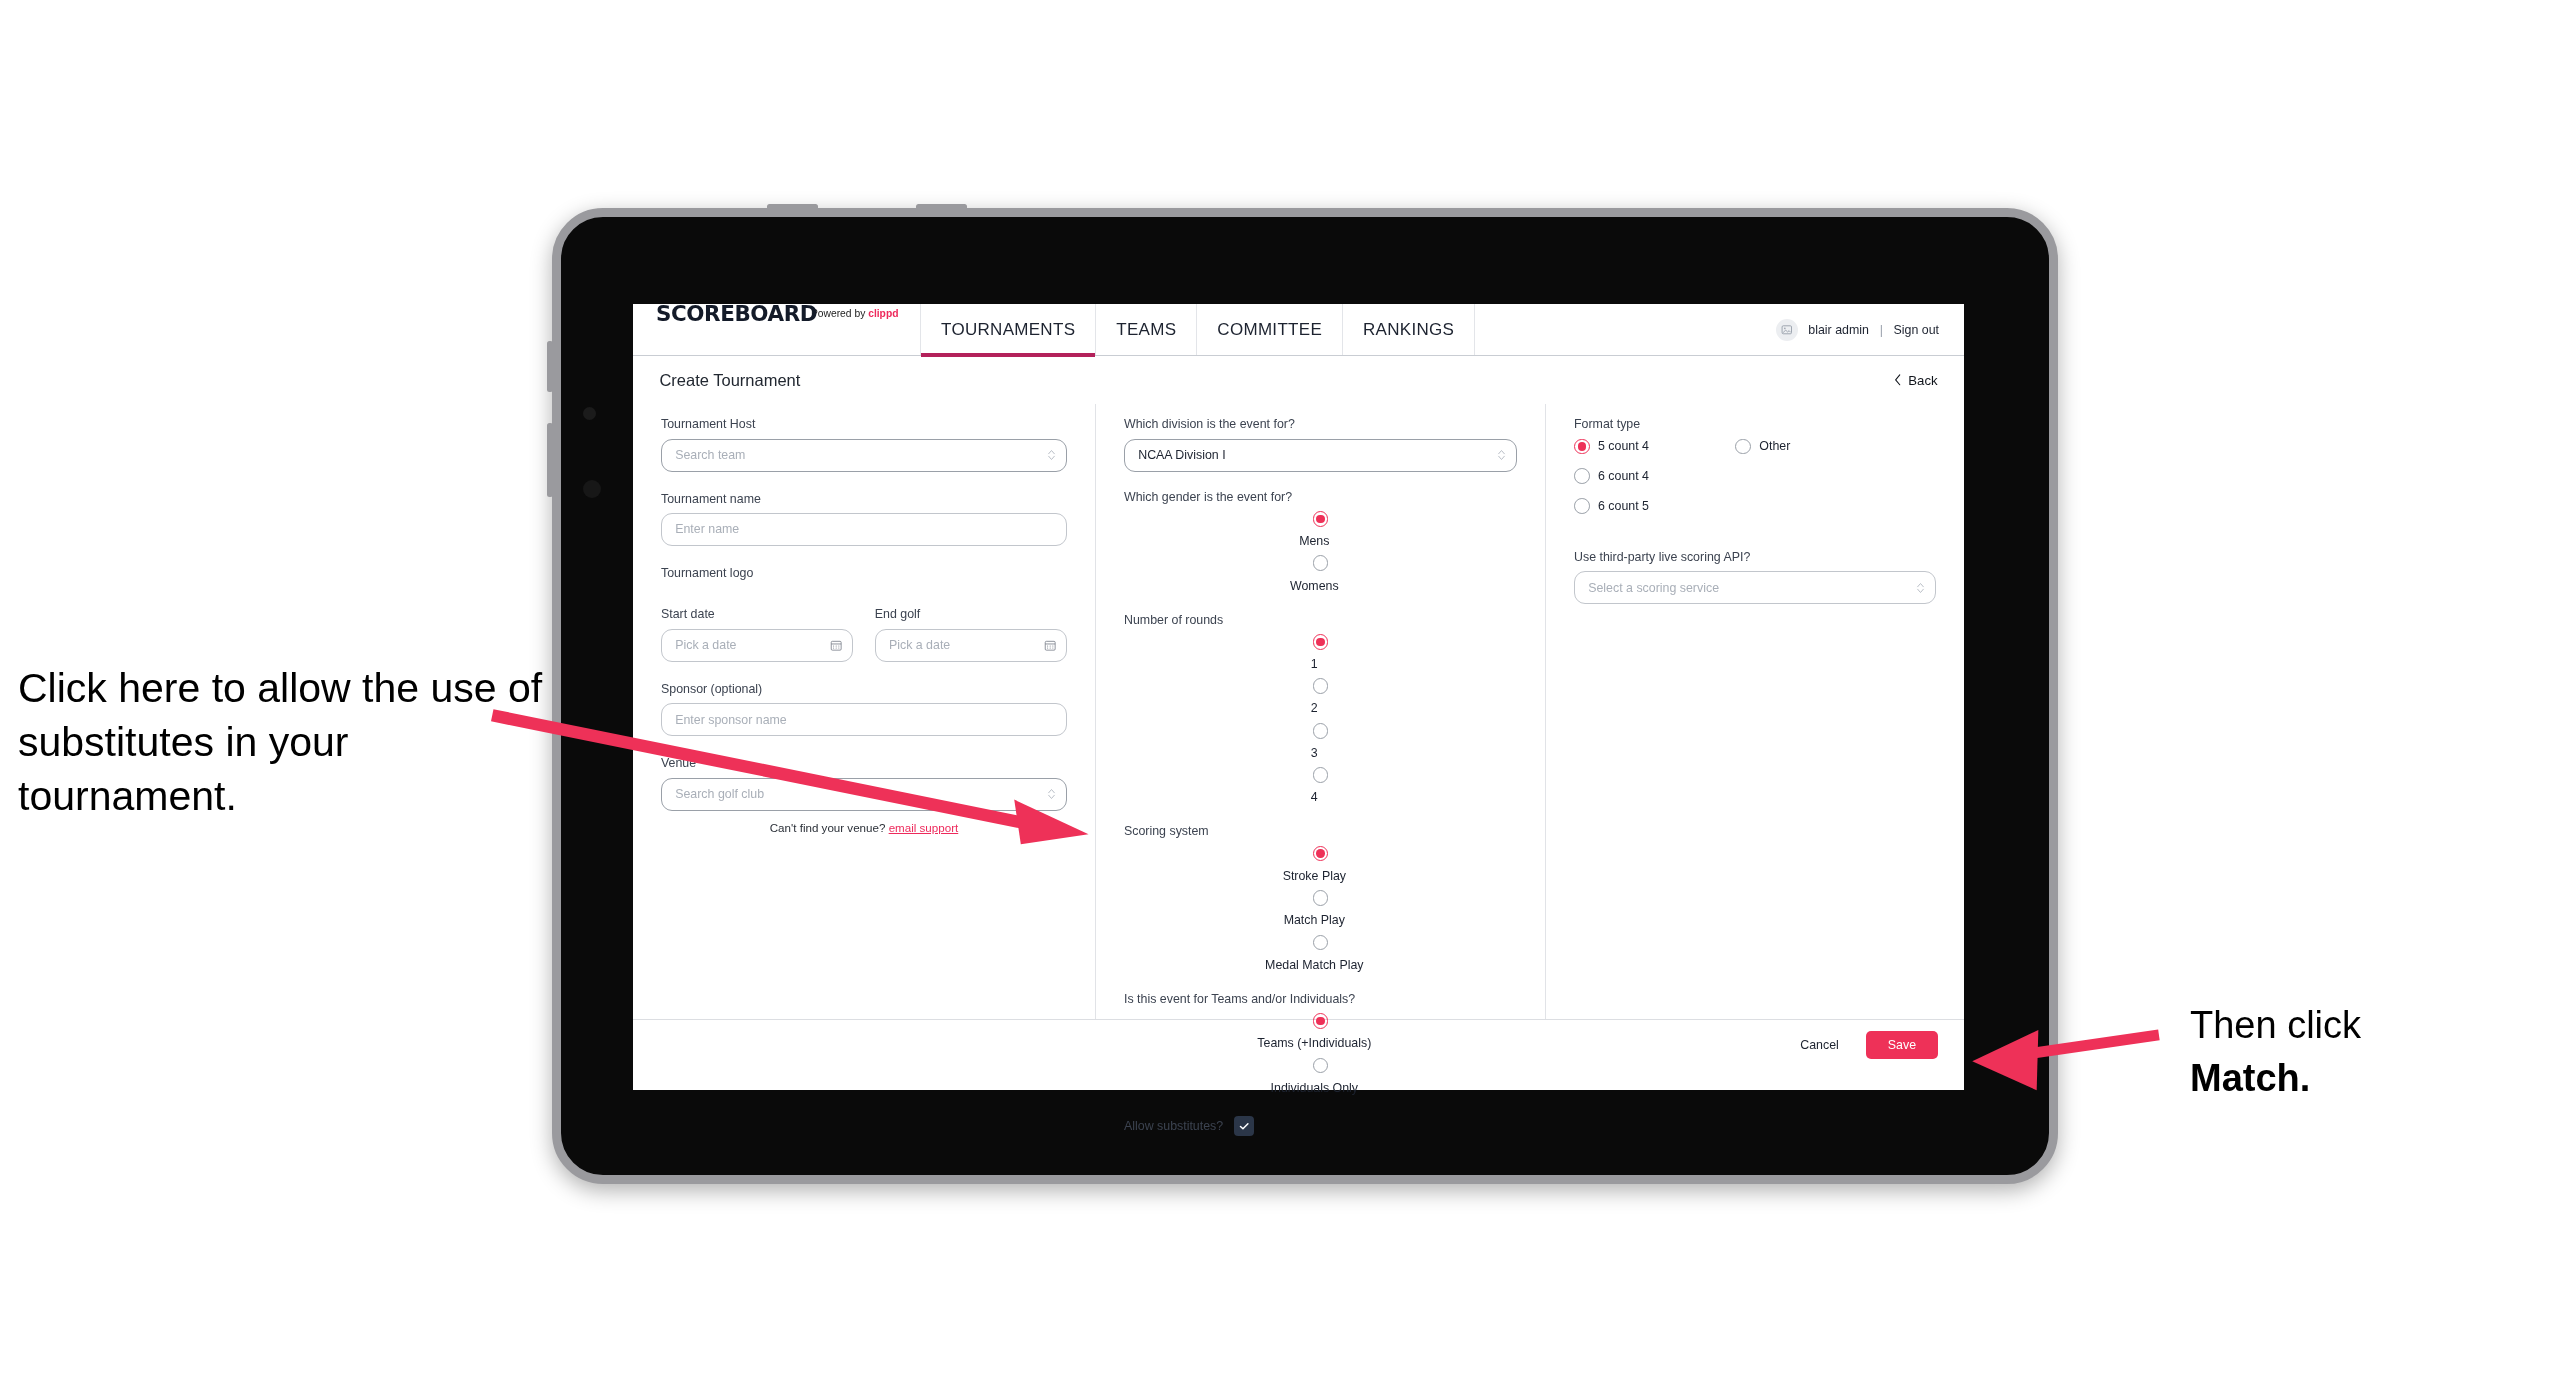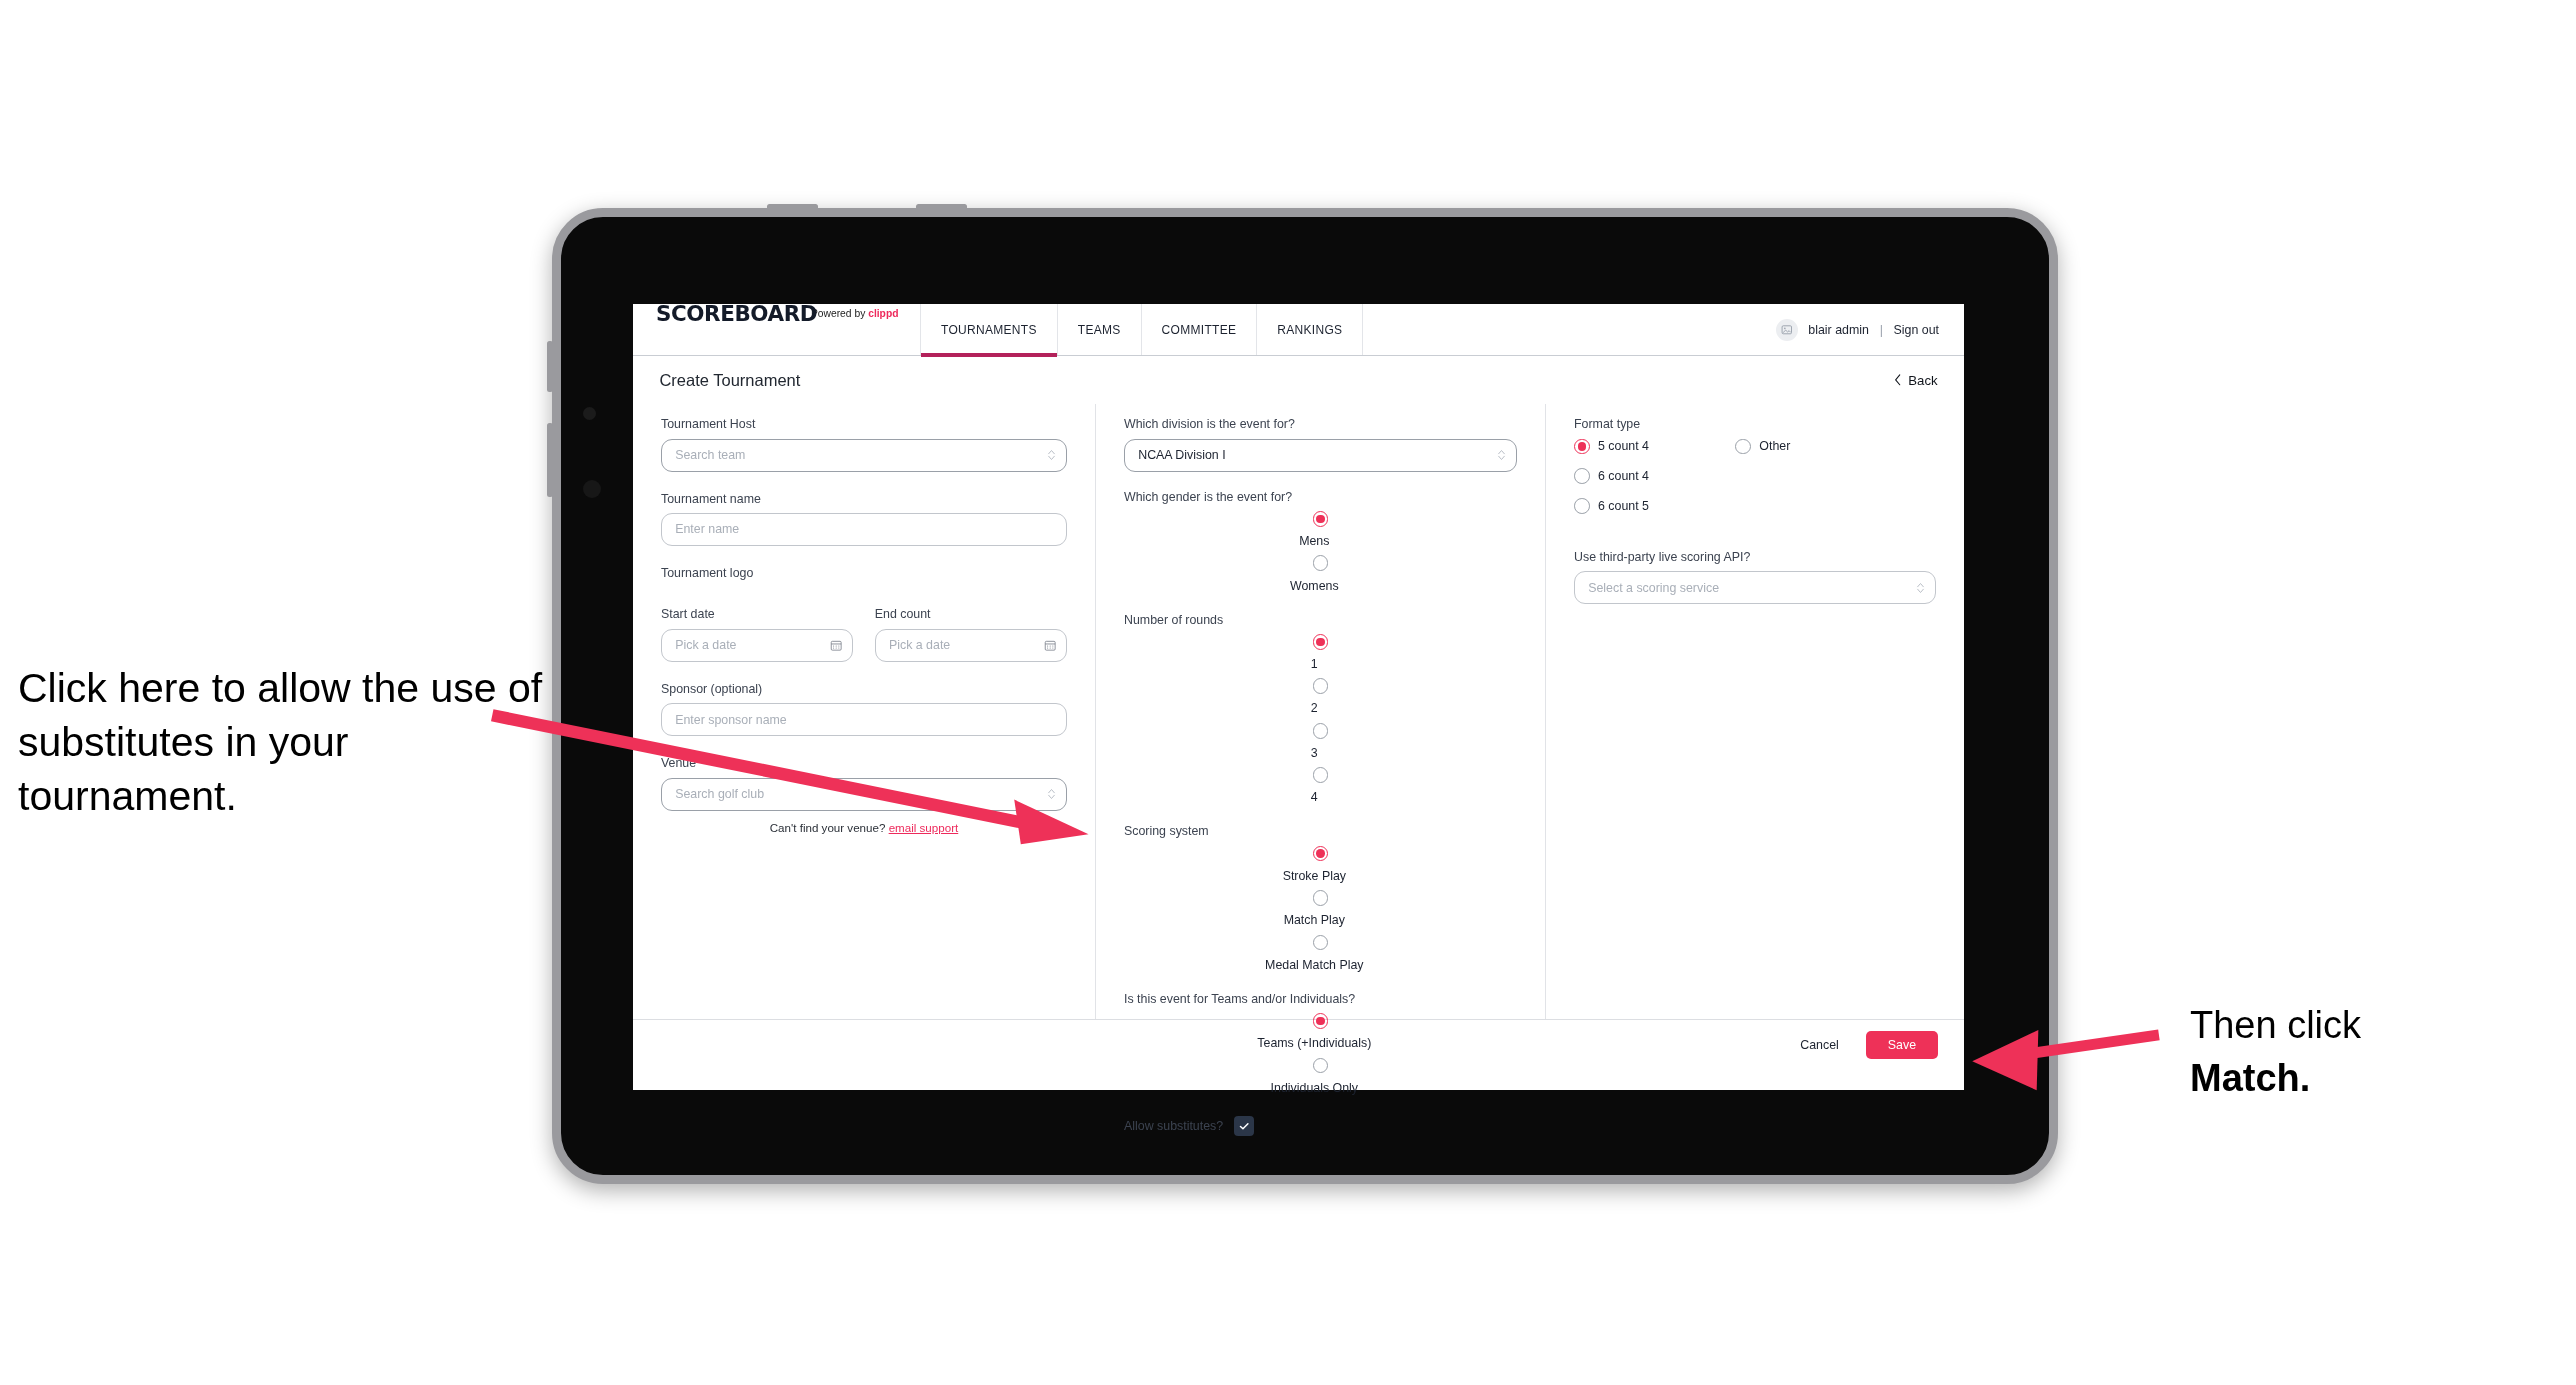--- a/index.html
+++ b/index.html
@@ -37,21 +37,21 @@
   .appbar{height:51px;display:flex;align-items:stretch;
           border-bottom:1.7px solid #c9cdd3;background:#fff;position:relative;}
   .brand{display:flex;flex-direction:row;justify-content:center;
          padding:0 21.5px 0 23px;border-right:0.8px solid #e3e5e9;}
   .brand-name{font-family:"DejaVu Sans",sans-serif;font-weight:bold;
               font-size:20.6px;letter-spacing:-0.4px;color:#141b29;
               line-height:1;transform:scaleX(1.04);transform-origin:left;}
   .brand-sub{font-size:10.3px;color:#222;margin-top:4.1px;}
   .brand-sub b{color:#ee2a5c;font-weight:bold;}
   .navtabs{display:flex;align-items:stretch;}
-  .navtab{display:flex;align-items:center;padding:0 20px;font-size:12px;
+  .navtab{display:flex;align-items:center;padding:0 20px;font-size:17px;
           color:#1d2330;letter-spacing:0.3px;border-right:0.8px solid #e3e5e9;
           cursor:pointer;position:relative;}
   .navtab.active::after{content:"";position:absolute;left:0;right:0;bottom:-1.7px;
           height:3.3px;background:#b3215a;}
   .userbox{margin-left:auto;display:flex;align-items:center;
            padding-right:25px;gap:10.7px;font-size:12.4px;color:#1d2330;}
   .avatar{width:22px;height:22px;border-radius:50%;background:#eceef1;
           display:flex;align-items:center;justify-content:center;color:#9aa1ac;}
   .sep{color:#9aa1ac;}
   .signout{cursor:pointer;}
@@ -228,21 +228,21 @@
                   <circle cx="8" cy="9" r=".7" fill="#7c838d"></circle>
                 <circle cx="11.4" cy="9" r=".7" fill="#7c838d"></circle>
                   <circle cx="4.6" cy="11.6" r=".7" fill="#7c838d"></circle>
                 <circle cx="8" cy="11.6" r=".7" fill="#7c838d"></circle>
                   <circle cx="11.4" cy="11.6" r=".7" fill="#7c838d"></circle>
               </svg>
             </span>
           </div>
         </div>
         <div class="datecol">
-          <div class="lbl">End count</div>
+          <div class="lbl">End golf</div>
           <div class="field light">
             <span class="ph">Pick a date</span>
             <span class="calicon">
               <svg width="12.4" height="12.4" viewBox="0 0 16 16">
                 <rect x="1.6" y="3" width="12.8" height="11.4" rx="1.4" fill="none" stroke="#7c838d" stroke-width="1.1"></rect>
                 <path d="M1.6 6.4 H14.4" stroke="#7c838d" stroke-width="1.1"></path>
                 <circle cx="4.6" cy="9" r=".7" fill="#7c838d"></circle>
                   <circle cx="8" cy="9" r=".7" fill="#7c838d"></circle>
                 <circle cx="11.4" cy="9" r=".7" fill="#7c838d"></circle>
                   <circle cx="4.6" cy="11.6" r=".7" fill="#7c838d"></circle>

